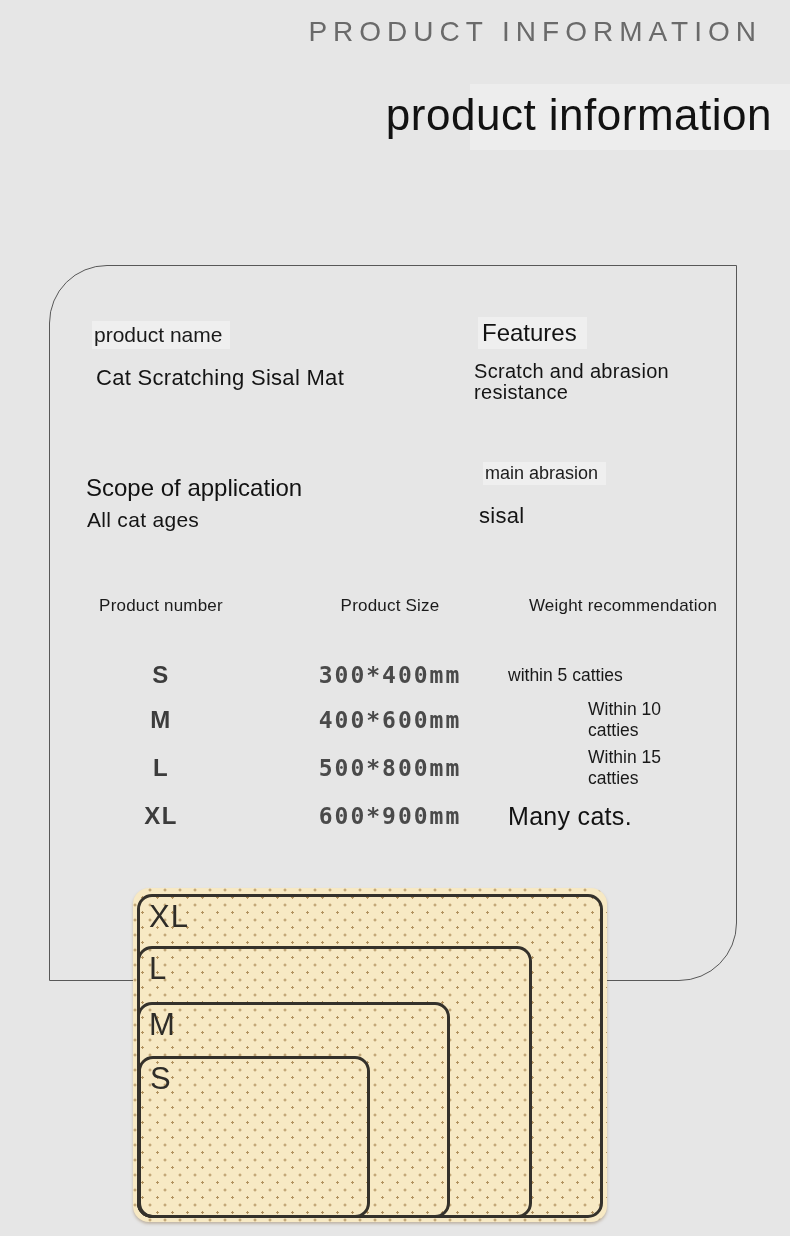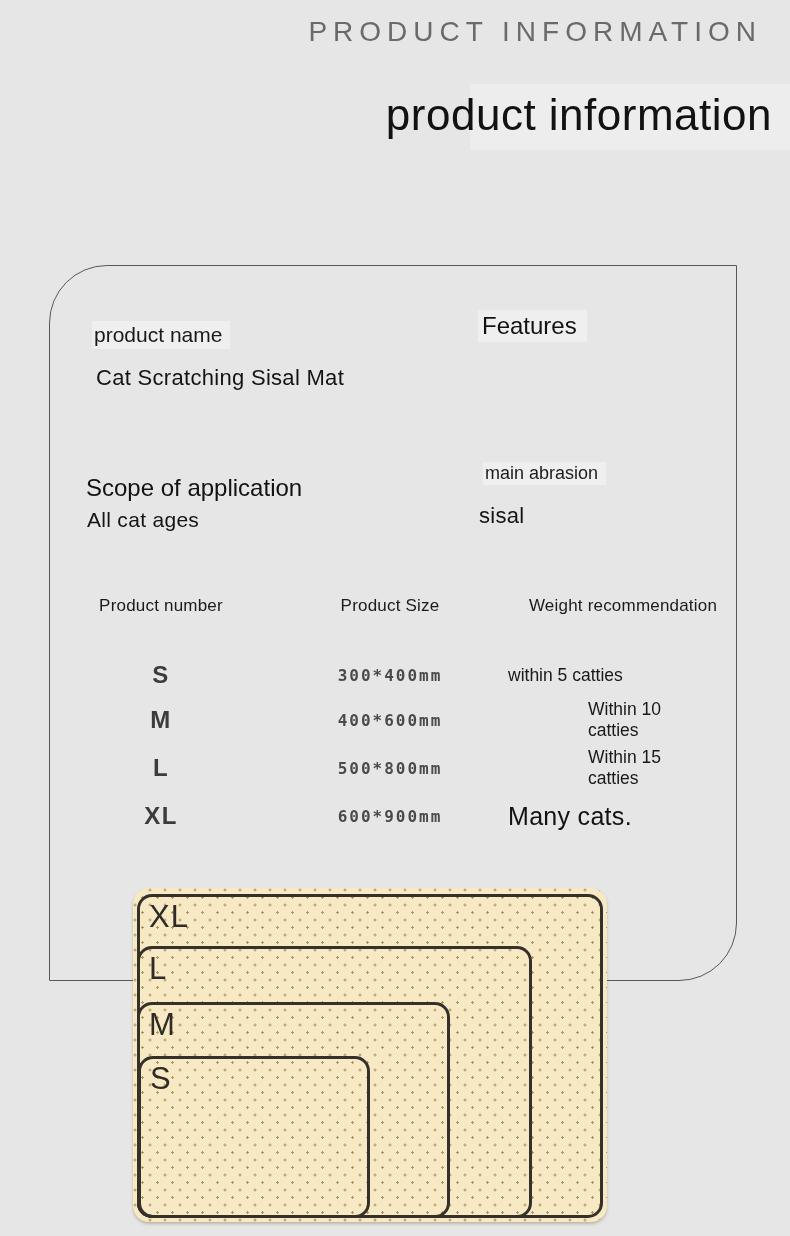--- a/index.html
+++ b/index.html
@@ -31,21 +31,21 @@
     border-radius:58px 0 58px 0;
     box-sizing:border-box;
   }
   .card .hl{background:rgba(255,255,255,0.35);}
   .f-label-sm{font-size:21px;color:#1a1a1a;}
   .f-label-lg{font-size:24px;color:#121212;font-weight:500;}
   .f-value{font-size:22px;color:#141414;letter-spacing:0.3px;}
   .pos{position:absolute;white-space:nowrap;}
   .product-name-label{left:42px;top:55px;padding:2px 8px 2px 2px;}
   .product-name-value{left:46px;top:99px;}
-  .features-label{left:428px;top:44px;padding:2px 10px 2px 4px;}
+  .features-label{left:428px;top:51px;padding:2px 10px 2px 4px;}
   .features-value{left:424px;top:95px;font-size:20px;line-height:21px;white-space:normal;width:240px;}
   .scope-label{left:36px;top:208px;}
   .scope-value{left:37px;top:242px;font-size:21px;}
   .material-label{left:433px;top:196px;font-size:18px;color:#1c1c1c;padding:1px 8px 1px 2px;}
   .material-value{left:429px;top:237px;}
   
   .thead{
     position:absolute;left:0;top:330px;width:688px;height:24px;
     display:flex;
   }
@@ -58,21 +58,21 @@
     display:flex;align-items:center;
   }
   .row-s{top:388px;}
   .row-m{top:433px;}
   .row-l{top:481px;}
   .row-xl{top:529px;}
   .c1{width:222px;text-align:center;
       font-size:24px;font-weight:600;color:#3c3c3c;letter-spacing:1.5px;}
   .c2{width:236px;text-align:center;
       font-family:"DejaVu Sans Mono","Liberation Mono",monospace;
-      font-size:16px;font-weight:700;color:#4a4a4a;letter-spacing:2px;}
+      font-size:23px;font-weight:700;color:#4a4a4a;letter-spacing:2px;}
   .c3{width:230px;display:flex;flex-direction:column;align-items:flex-start;justify-content:center;
       font-size:17.5px;color:#191919;line-height:21px;}
   .c3 span{display:block;}
   .row-m .c3,.row-l .c3{align-items:flex-start;padding-left:80px;box-sizing:border-box;}
   .row-xl .c3{font-size:25px;font-weight:500;color:#121212;letter-spacing:0.3px;}
   .wl2:empty{display:none;}
   
   .diagram{
     position:absolute;left:133px;top:888px;width:474px;height:334px;
     background-color:#f7e9c4;
@@ -107,20 +107,21 @@
   <div class="eyebrow">PRODUCT INFORMATION</div>
   <div class="title-band"></div>
   <div class="big-title">product information</div>
 
   <div class="card">
 
     <div class="pos f-label-sm hl product-name-label">product name</div>
     <div class="pos f-value product-name-value">Cat Scratching Sisal Mat</div>
 
     <div class="pos f-label-lg hl features-label">Features</div>
+    <div class="pos f-value features-value">Scratch and abrasion resistance</div>
 
     <div class="pos f-label-lg scope-label">Scope of application</div>
     <div class="pos f-value scope-value">All cat ages</div>
 
     <div class="pos hl material-label">main abrasion</div>
     <div class="pos f-value material-value">sisal</div>
 
     <div class="thead">
       <div class="th th1">Product number</div>
       <div class="th th2">Product Size</div>

